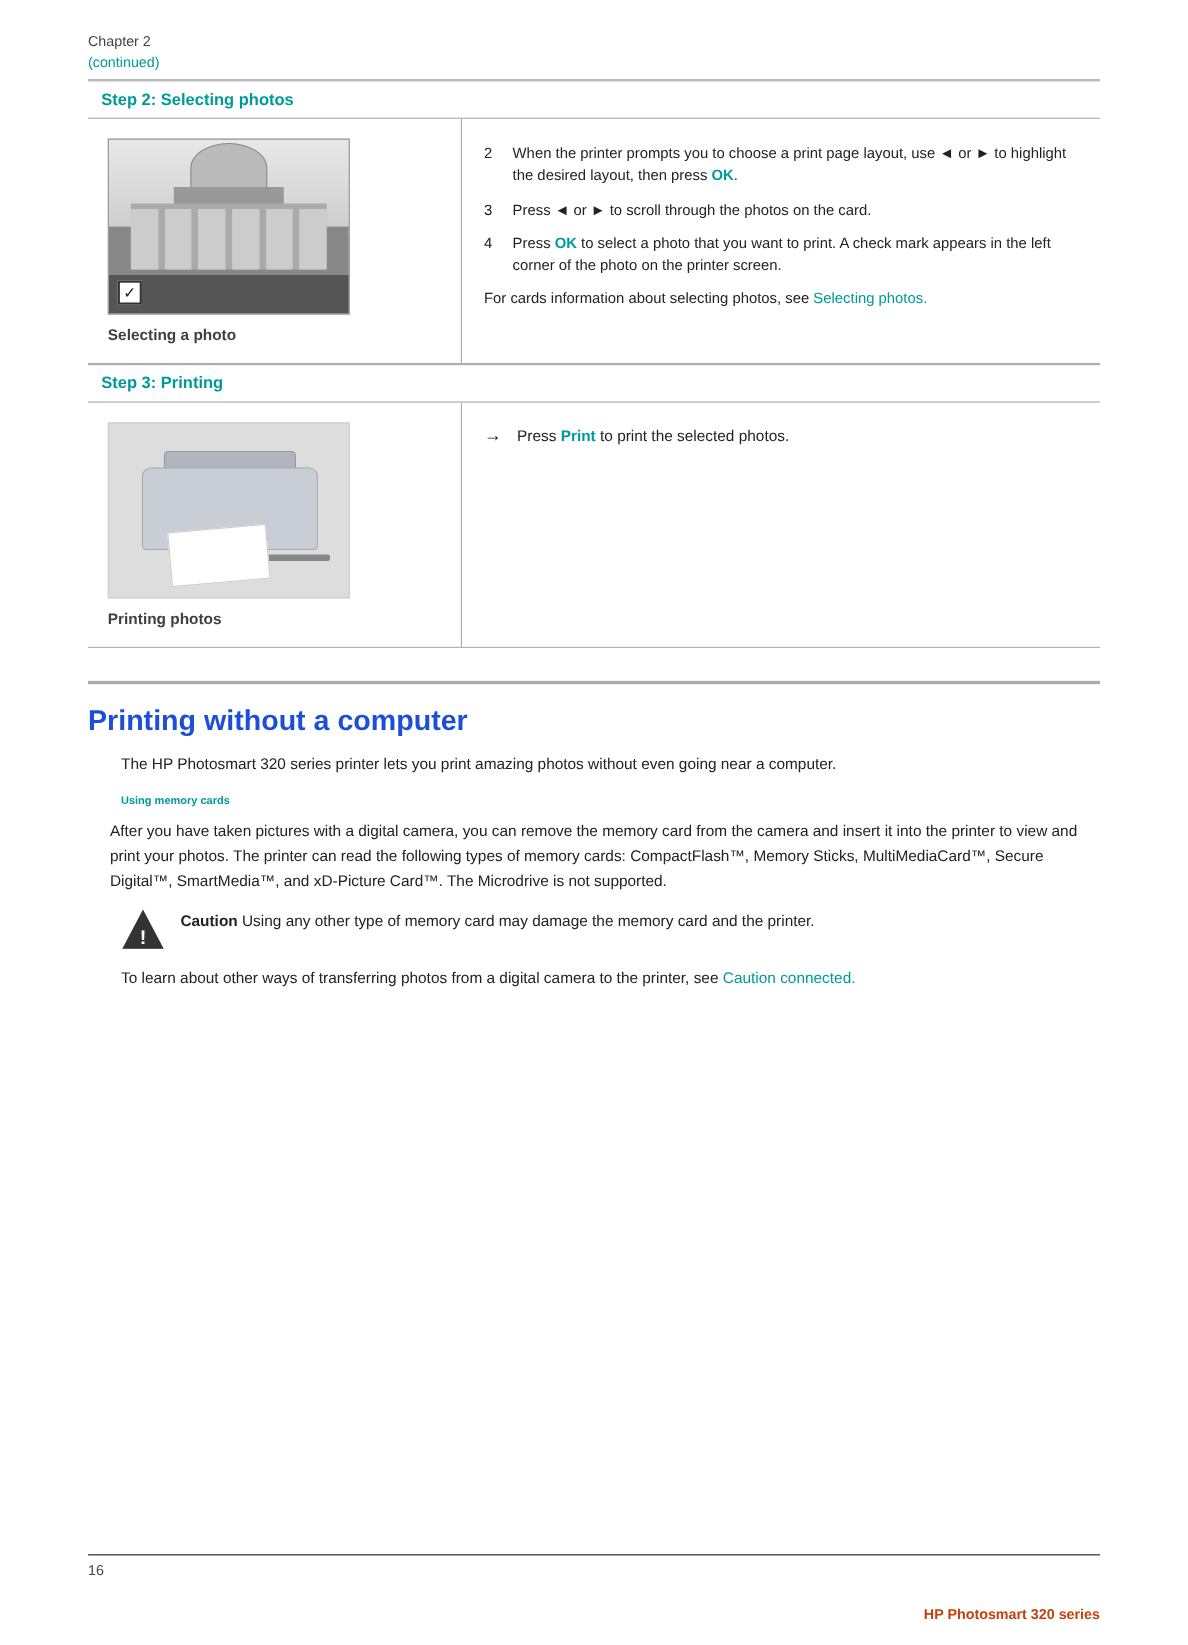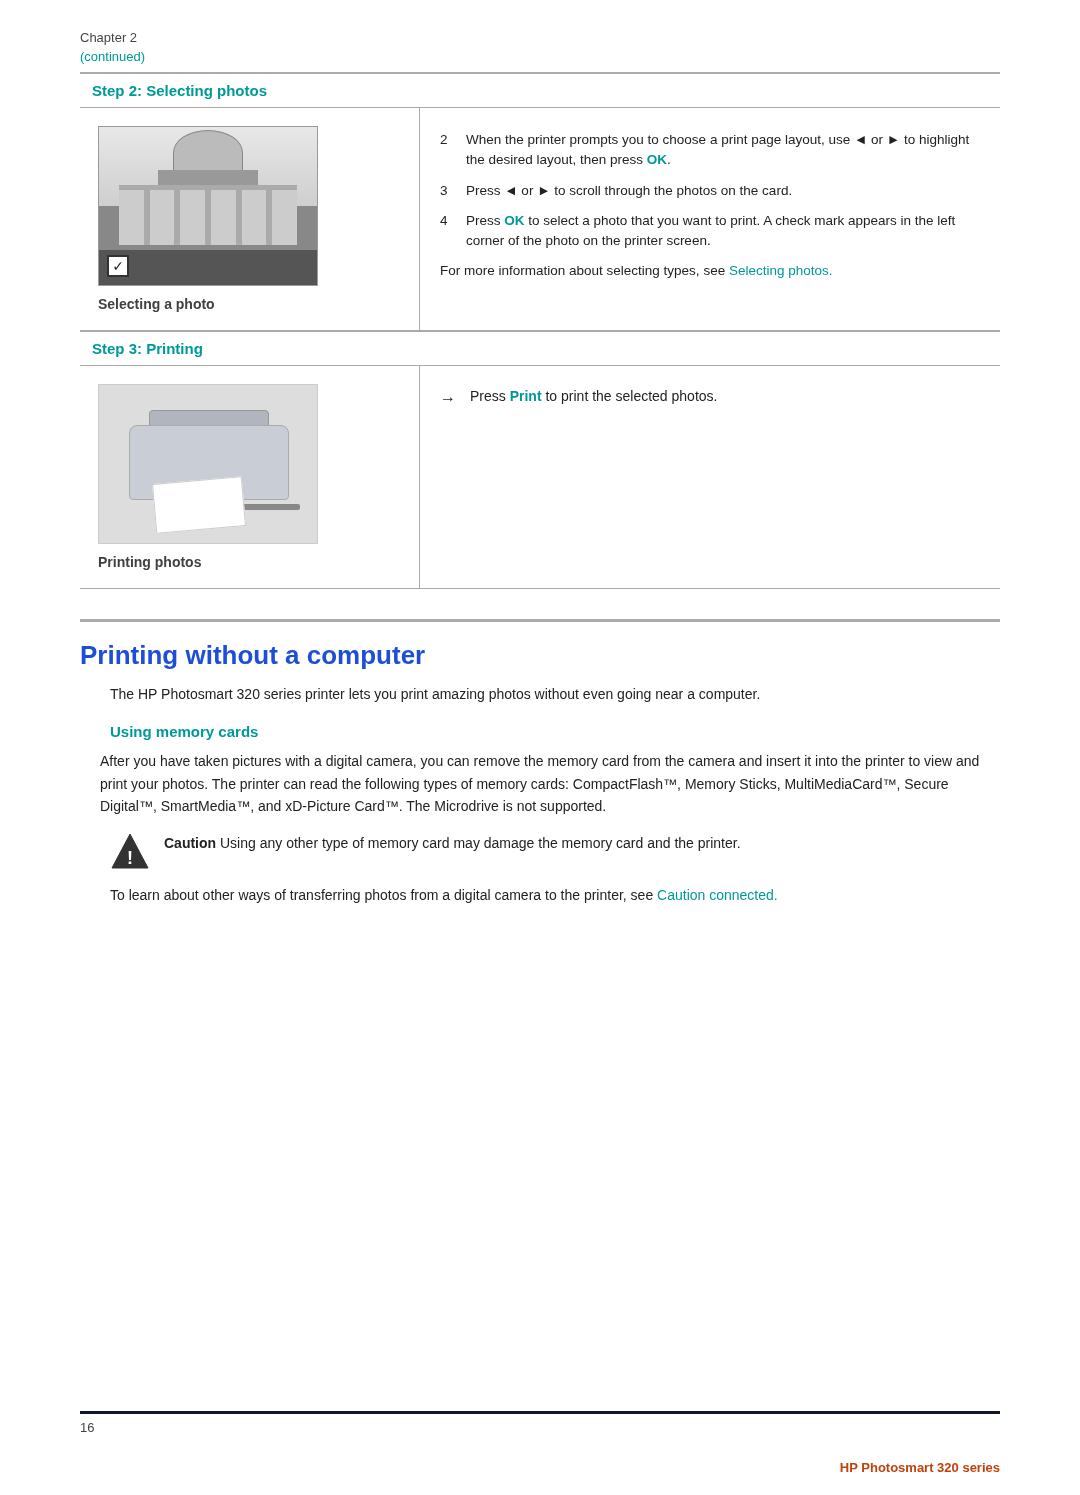--- a/index.html
+++ b/index.html
@@ -257,21 +257,21 @@
       margin-bottom: 12px;
     }
     .intro-text {
       font-size: 14px;
       line-height: 1.6;
       color: #222;
       margin-left: 30px;
       margin-bottom: 18px;
     }
     .sub-heading {
-      font-size: 15px;
+      font-size: 10px;
       font-weight: bold;
       color: #009999;
       margin-left: 30px;
       margin-bottom: 10px;
     }
     .body-text {
       font-size: 14px;
       line-height: 1.6;
       color: #222;
       margin-left: 20px;
@@ -295,21 +295,21 @@
       color: #222;
       margin-left: 30px;
     }
     .footer {
       position: absolute;
       bottom: 20px;
       left: 80px;
       right: 80px;
       display: flex;
       justify-content: space-between;
-      border-top: 3px solid #0f172a;
+      border-top: 1px solid #0f172a;
       padding-top: 6px;
     }
     .footer-left {
       font-size: 13px;
       color: #444;
     }
     .footer-right {
       font-size: 13px;
       color: #c2410c;
       font-weight: bold;
@@ -368,21 +368,21 @@
         <li>
           <span class="num">3</span>
           <span class="text">Press ◄ or ► to scroll through the photos on the card.</span>
         </li>
         <li>
           <span class="num">4</span>
           <span class="text">Press <span class="ok-text">OK</span> to select a photo that you want to print. A check mark appears in the left corner of the photo on the printer screen.</span>
         </li>
       </ul>
       <div class="more-info">
-        <span>For more information about selecting types, see </span><a class="link-text">Selecting photos.</a>
+        <span>For cards information about selecting photos, see </span><a class="link-text">Selecting photos.</a>
       </div>
     </div>
   </div>
 
   <div class="step-heading">Step 3: Printing</div>
 
   <div class="step-content">
 
     <div class="step-left">
       <div class="printer-placeholder">

